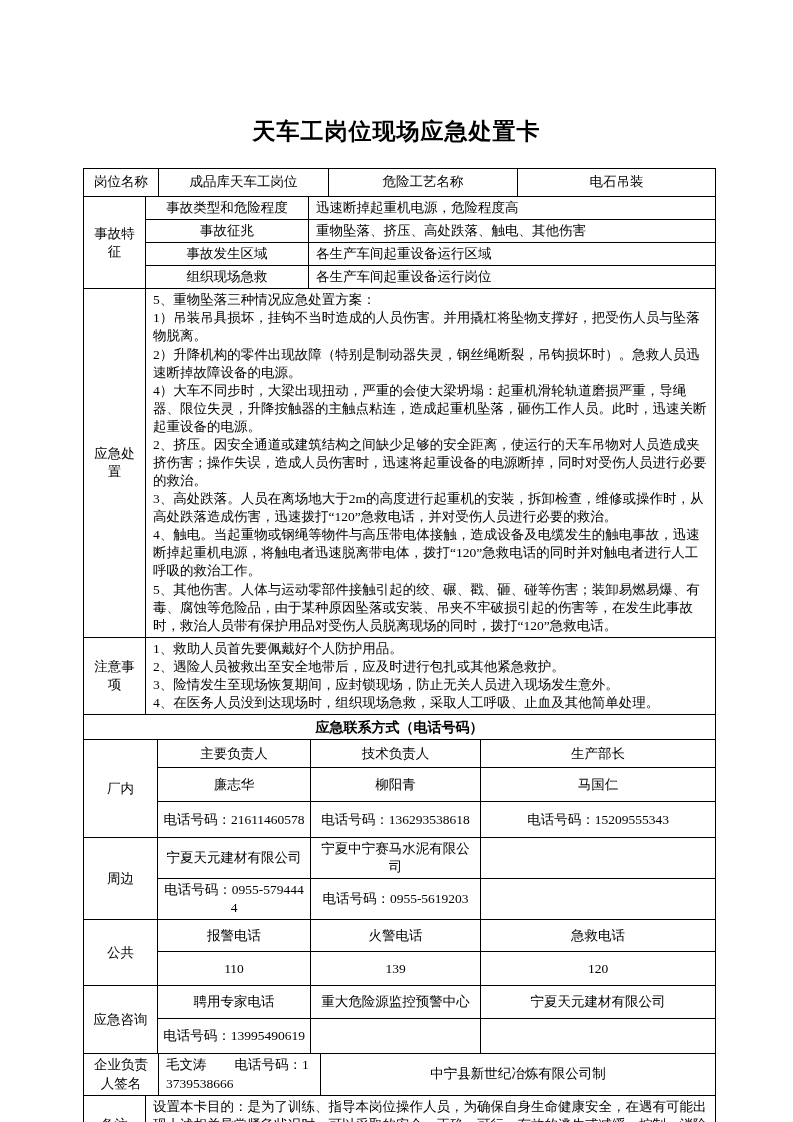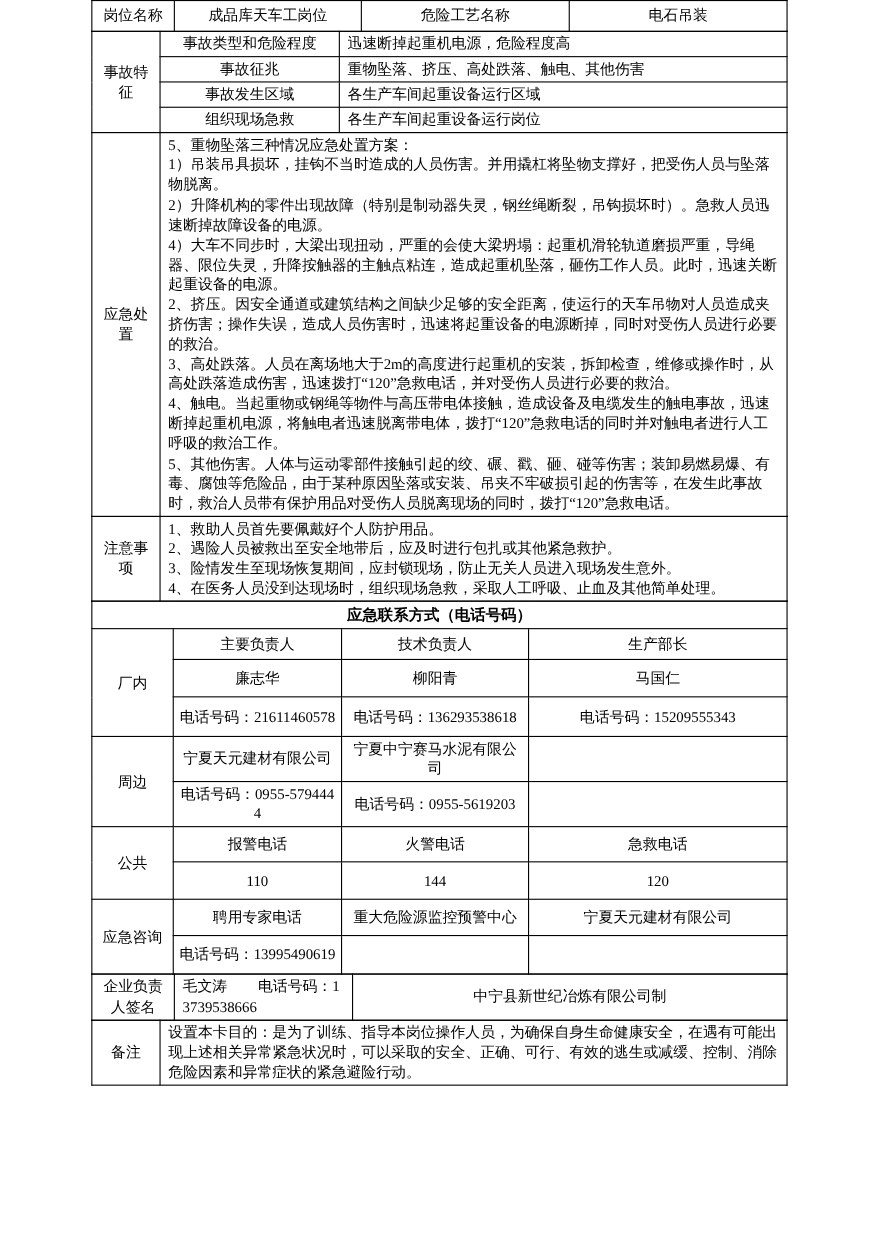--- a/index.html
+++ b/index.html
@@ -51,20 +51,21 @@
     text-align:center;
   }
   .para { text-align:left; }
   .sig-name { display:inline-block; margin-right:28px; }
 </style>
 </head>
 <body>
 
 <div class="page">
 
+  <h1 class="title">天车工岗位现场应急处置卡</h1>
 
   <div class="doc">
 
     <table class="t">
       <colgroup>
           <col style="width:75px">
           <col style="width:170px">
           <col style="width:189px">
           <col style="width:198px">
         </colgroup>
@@ -187,21 +188,21 @@
       </tr>
 
       <tr class="r32">
         <td class="c" rowspan="2">公共</td>
         <td class="c">报警电话</td>
         <td class="c">火警电话</td>
         <td class="c">急救电话</td>
       </tr>
       <tr class="r34">
         <td class="c">110</td>
-        <td class="c">144</td>
+        <td class="c">139</td>
         <td class="c">120</td>
       </tr>
 
       <tr class="r33">
         <td class="c" rowspan="2">应急咨询</td>
         <td class="c">聘用专家电话</td>
         <td class="c">重大危险源监控预警中心</td>
         <td class="c">宁夏天元建材有限公司</td>
       </tr>
       <tr class="r35">

